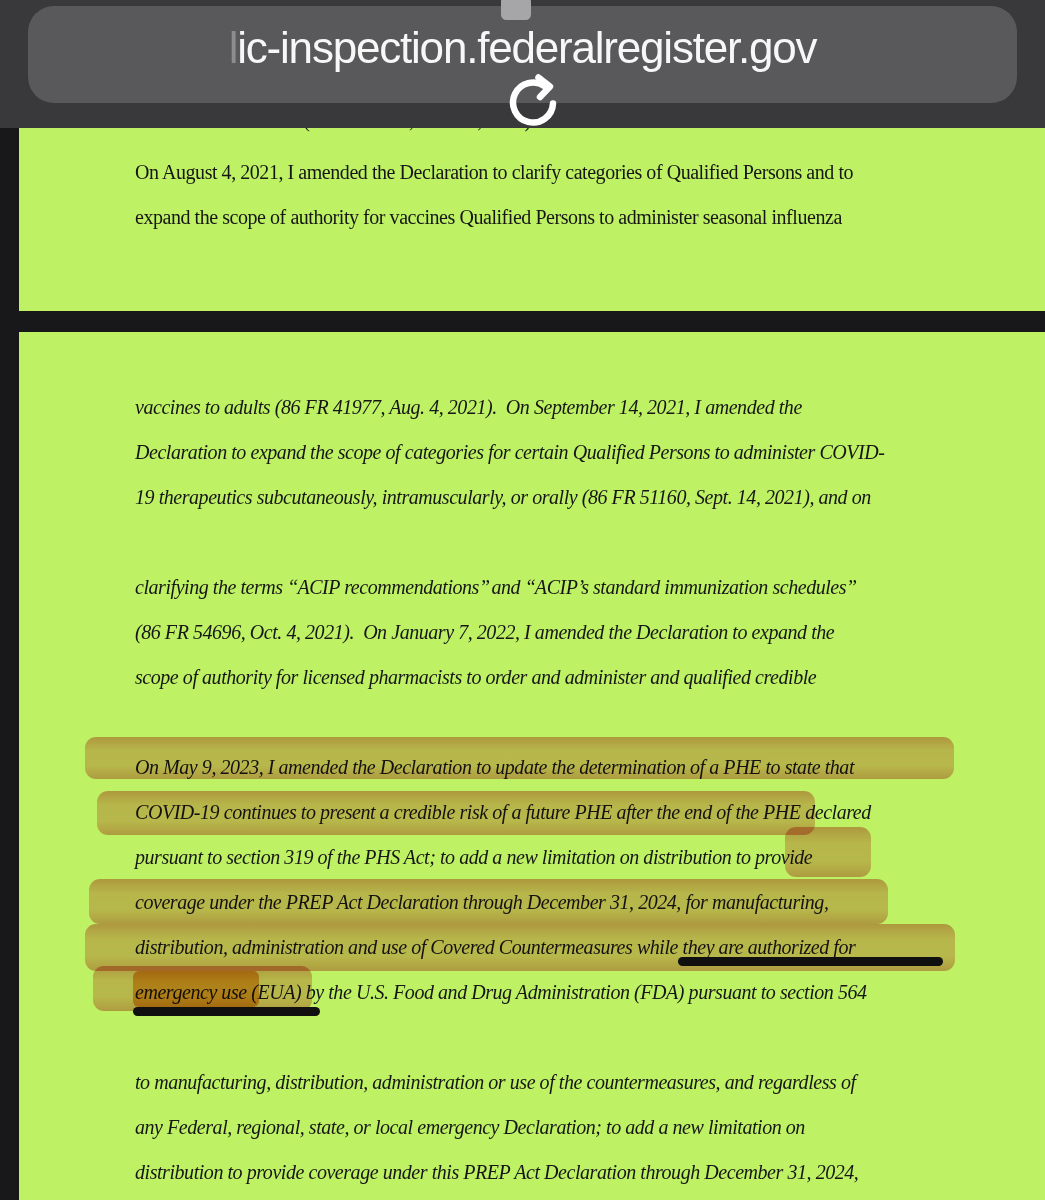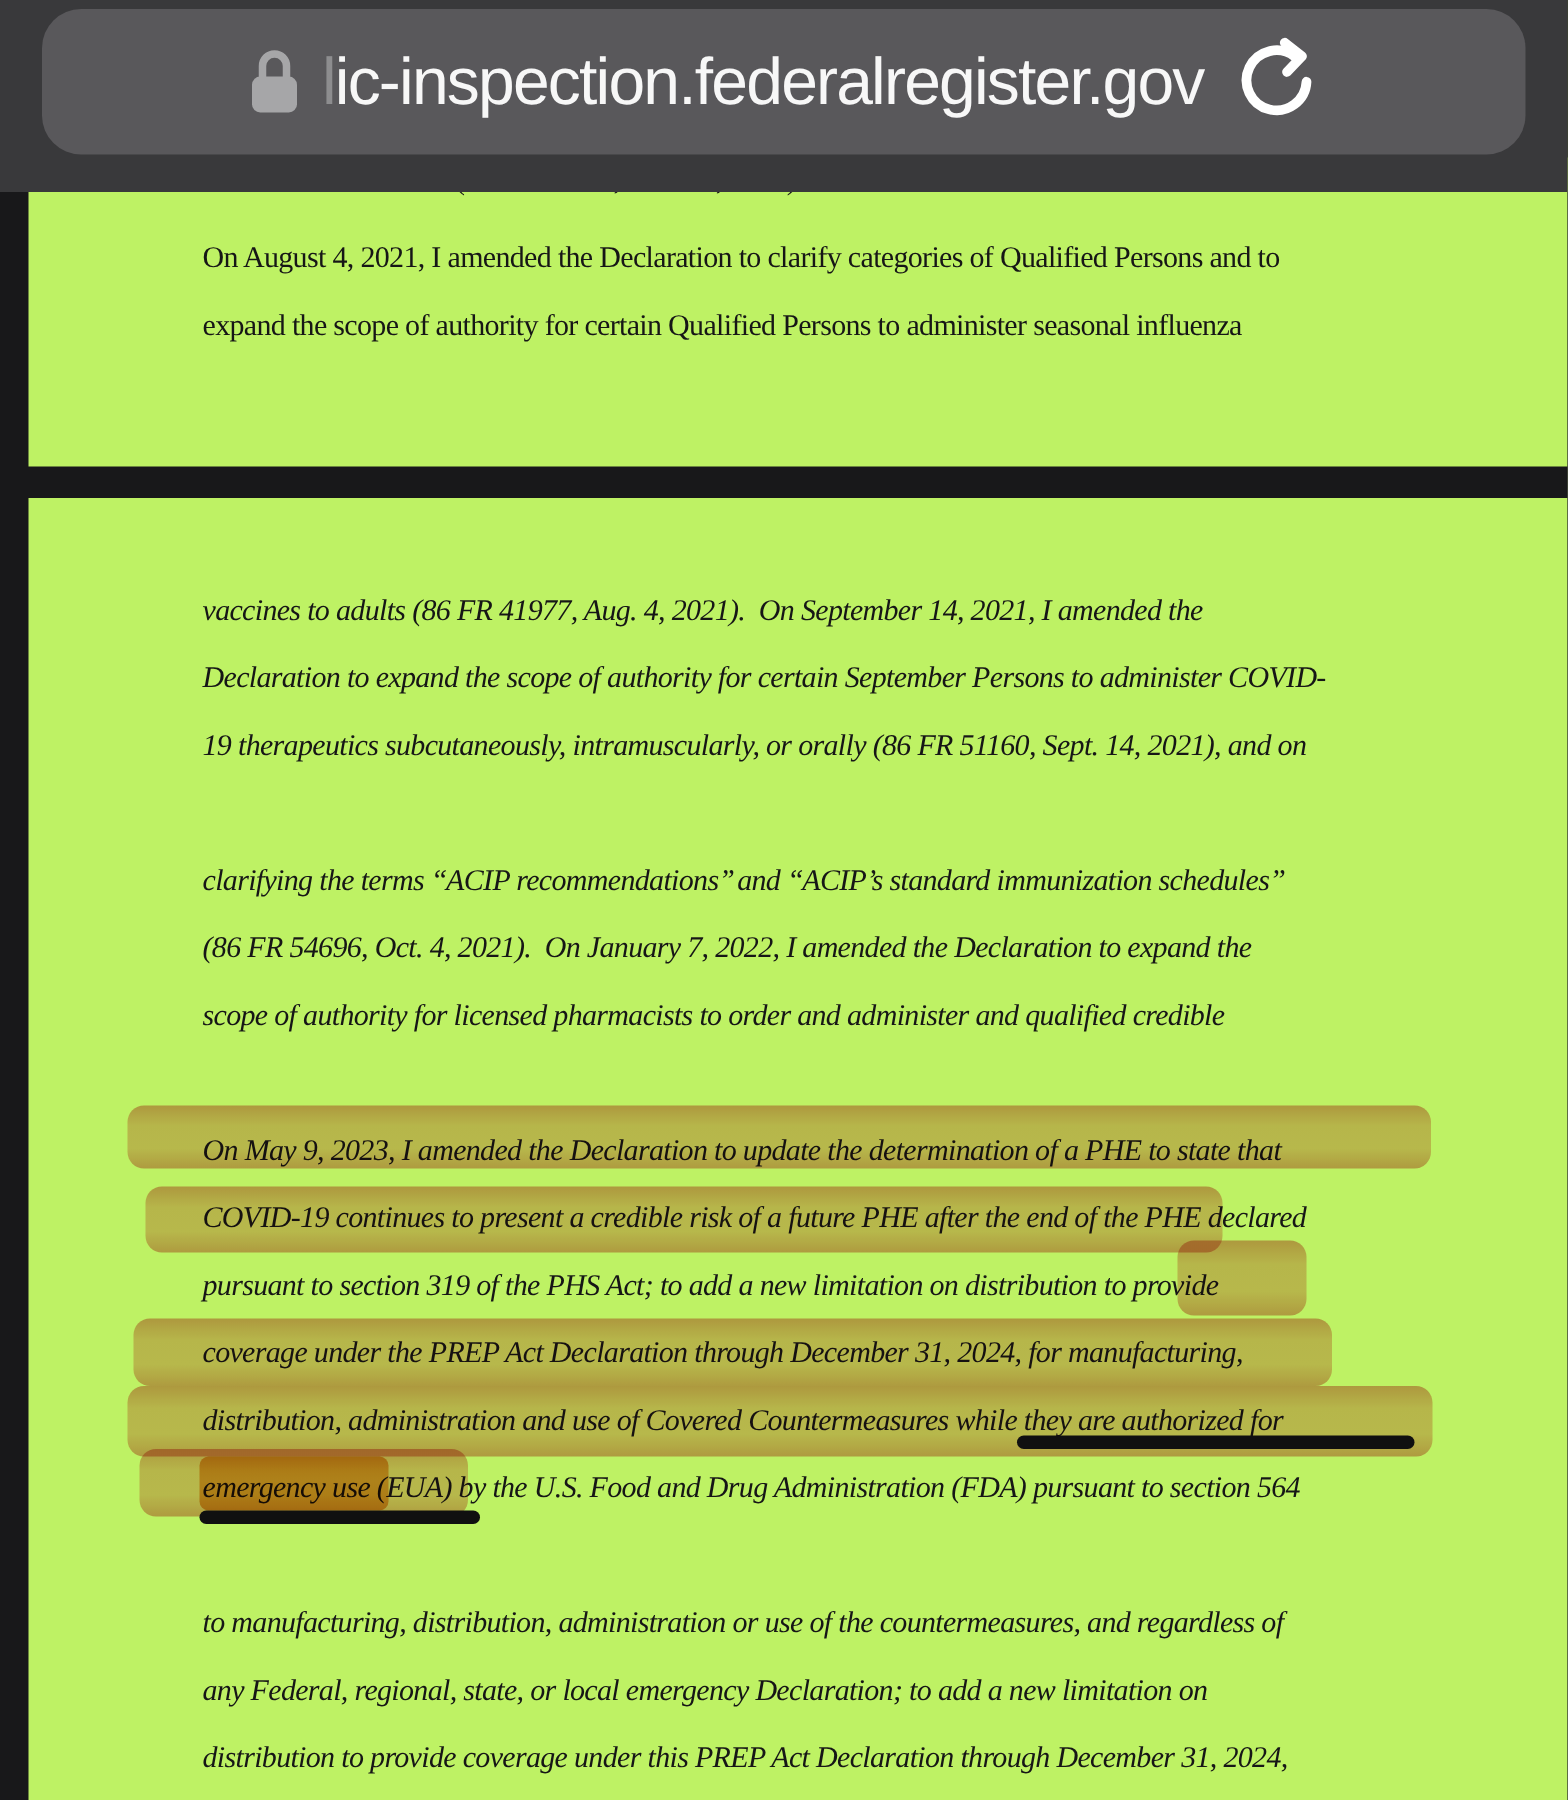--- a/index.html
+++ b/index.html
@@ -2,21 +2,21 @@
 <html><head>
 <meta charset="utf-8">
 <style>
   html,body{margin:0;padding:0;background:#18181a;}
   .screen{position:relative;width:1045px;height:1200px;background:#18181a;overflow:hidden;
           font-family:"Liberation Sans",sans-serif;}
 
   
   .chrome{position:absolute;top:0;left:0;width:1045px;height:128px;background:#39393b;z-index:20;}
   .url-pill{position:absolute;left:28px;top:6px;width:989px;height:97px;background:#59585b;
-            border-radius:26px;display:flex;align-items:center;justify-content:center;}
+            border-radius:26px;display:flex;align-items:center;justify-content:center;flex-direction:column;}
   .lock{margin-right:14px;display:flex;align-items:center;}
   .url-text{font-size:44px;letter-spacing:-1.2px;color:#f7f7f7;white-space:pre;}
   .url-faded{color:#8d8d8f;}
   .reload-btn{background:none;border:none;padding:0;margin-left:20px;cursor:pointer;display:flex;align-items:center;}
 
   
   .page{position:absolute;left:19px;width:1009px;background:#bef264;padding-left:46px;}
   .page1{top:105px;height:206px;}
   .page2{top:332px;height:868px;font-style:italic;}
   .docline{position:absolute;left:116px;font-family:"Liberation Serif",serif;font-size:20px;
@@ -39,27 +39,27 @@
   #ul14{left:114px;top:675px;width:187px;height:9px;}
 </style>
 </head>
 <body>
 
 <div class="screen">
 
   <div class="page page1">
     <div class="docline" style="top:3px">under the Declaration (86 FR 14462, Mar. 16, 2021).</div>
     <div class="docline" style="top:55px">On August 4, 2021, I amended the Declaration to clarify categories of Qualified Persons and to</div>
-    <div class="docline" style="top:100px">expand the scope of authority for certain Qualified Persons to administer seasonal influenza</div>
+    <div class="docline" style="top:100px">expand the scope of authority for vaccines Qualified Persons to administer seasonal influenza</div>
   </div>
 
   <div class="page page2">
 
     <div class="docline" style="top:63px">vaccines to adults (86 FR 41977, Aug. 4, 2021).  On September 14, 2021, I amended the</div>
-    <div class="docline" style="top:108px">Declaration to expand the scope of authority for certain September Persons to administer COVID-</div>
+    <div class="docline" style="top:108px">Declaration to expand the scope of categories for certain Qualified Persons to administer COVID-</div>
     <div class="docline" style="top:153px">19 therapeutics subcutaneously, intramuscularly, or orally (86 FR 51160, Sept. 14, 2021), and on</div>
     <div class="docline" style="top:243px">clarifying the terms ‘‘ACIP recommendations’’ and ‘‘ACIP’s standard immunization schedules’’</div>
     <div class="docline" style="top:288px">(86 FR 54696, Oct. 4, 2021).  On January 7, 2022, I amended the Declaration to expand the</div>
     <div class="docline" style="top:333px">scope of authority for licensed pharmacists to order and administer and qualified credible</div>
     <div class="docline" style="top:423px">On May 9, 2023, I amended the Declaration to update the determination of a PHE to state that</div>
     <div class="docline" style="top:468px">COVID-19 continues to present a credible risk of a future PHE after the end of the PHE declared</div>
     <div class="docline" style="top:513px">pursuant to section 319 of the PHS Act; to add a new limitation on distribution to provide</div>
     <div class="docline" style="top:558px">coverage under the PREP Act Declaration through December 31, 2024, for manufacturing,</div>
     <div class="docline" style="top:603px">distribution, administration and use of Covered Countermeasures while they are authorized for</div>
     <div class="docline" style="top:648px">emergency use (EUA) by the U.S. Food and Drug Administration (FDA) pursuant to section 564</div>

